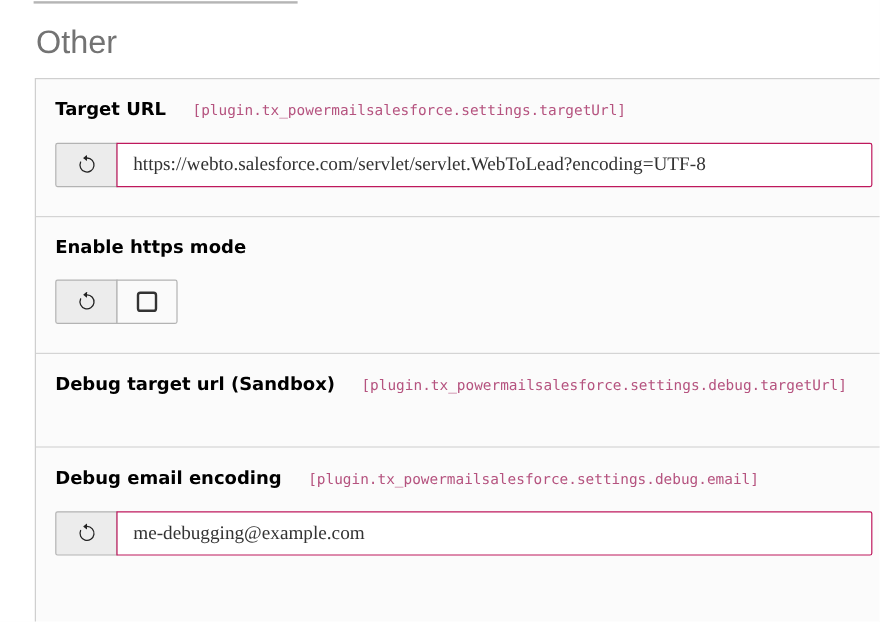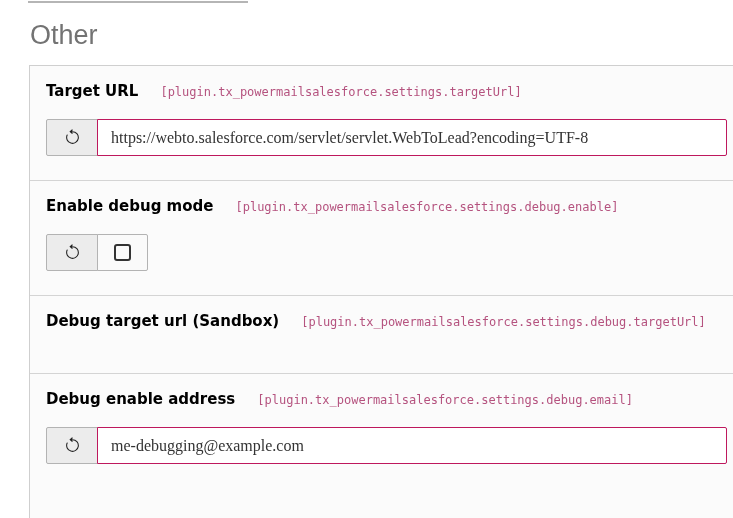--- a/index.html
+++ b/index.html
@@ -137,22 +137,21 @@
             <path d="M8 4.466V.534a.25.25 0 0 0-.41-.192L5.23 2.308a.25.25 0 0 0 0 .384l2.36 1.966A.25.25 0 0 0 8 4.466z"></path>
           </svg>
         </span>
       </button>
       <input class="text-input" type="text" value="https://webto.salesforce.com/servlet/servlet.WebToLead?encoding=UTF-8" style="">
     </div>
   </div>
 
   <div class="setting-row">
     <div class="setting-label">
-      <span class="label-text">Enable debug mode</span>
-      <span class="constant-name">[plugin.tx_powermailsalesforce.settings.debug.enable]</span>
+      <span class="label-text">Enable https mode</span>
     </div>
     <div class="input-group">
       <button class="btn reset-btn">
         <span class="icon">
           <svg width="17" height="17" viewBox="0 0 16 16" fill="currentColor" aria-hidden="true">
             <path fill-rule="evenodd" d="M8 3a5 5 0 1 1-4.546 2.914.5.5 0 0 0-.908-.417A6 6 0 1 0 8 2v1z"></path>
             <path d="M8 4.466V.534a.25.25 0 0 0-.41-.192L5.23 2.308a.25.25 0 0 0 0 .384l2.36 1.966A.25.25 0 0 0 8 4.466z"></path>
           </svg>
         </span>
       </button>
@@ -164,21 +163,21 @@
 
   <div class="setting-row">
     <div class="setting-label">
       <span class="label-text">Debug target url (Sandbox)</span>
       <span class="constant-name">[plugin.tx_powermailsalesforce.settings.debug.targetUrl]</span>
     </div>
   </div>
 
   <div class="setting-row">
     <div class="setting-label">
-      <span class="label-text">Debug enable address</span>
+      <span class="label-text">Debug email encoding</span>
       <span class="constant-name">[plugin.tx_powermailsalesforce.settings.debug.email]</span>
     </div>
     <div class="input-group">
       <button class="btn reset-btn">
         <span class="icon">
           <svg width="17" height="17" viewBox="0 0 16 16" fill="currentColor" aria-hidden="true">
             <path fill-rule="evenodd" d="M8 3a5 5 0 1 1-4.546 2.914.5.5 0 0 0-.908-.417A6 6 0 1 0 8 2v1z"></path>
             <path d="M8 4.466V.534a.25.25 0 0 0-.41-.192L5.23 2.308a.25.25 0 0 0 0 .384l2.36 1.966A.25.25 0 0 0 8 4.466z"></path>
           </svg>
         </span>

